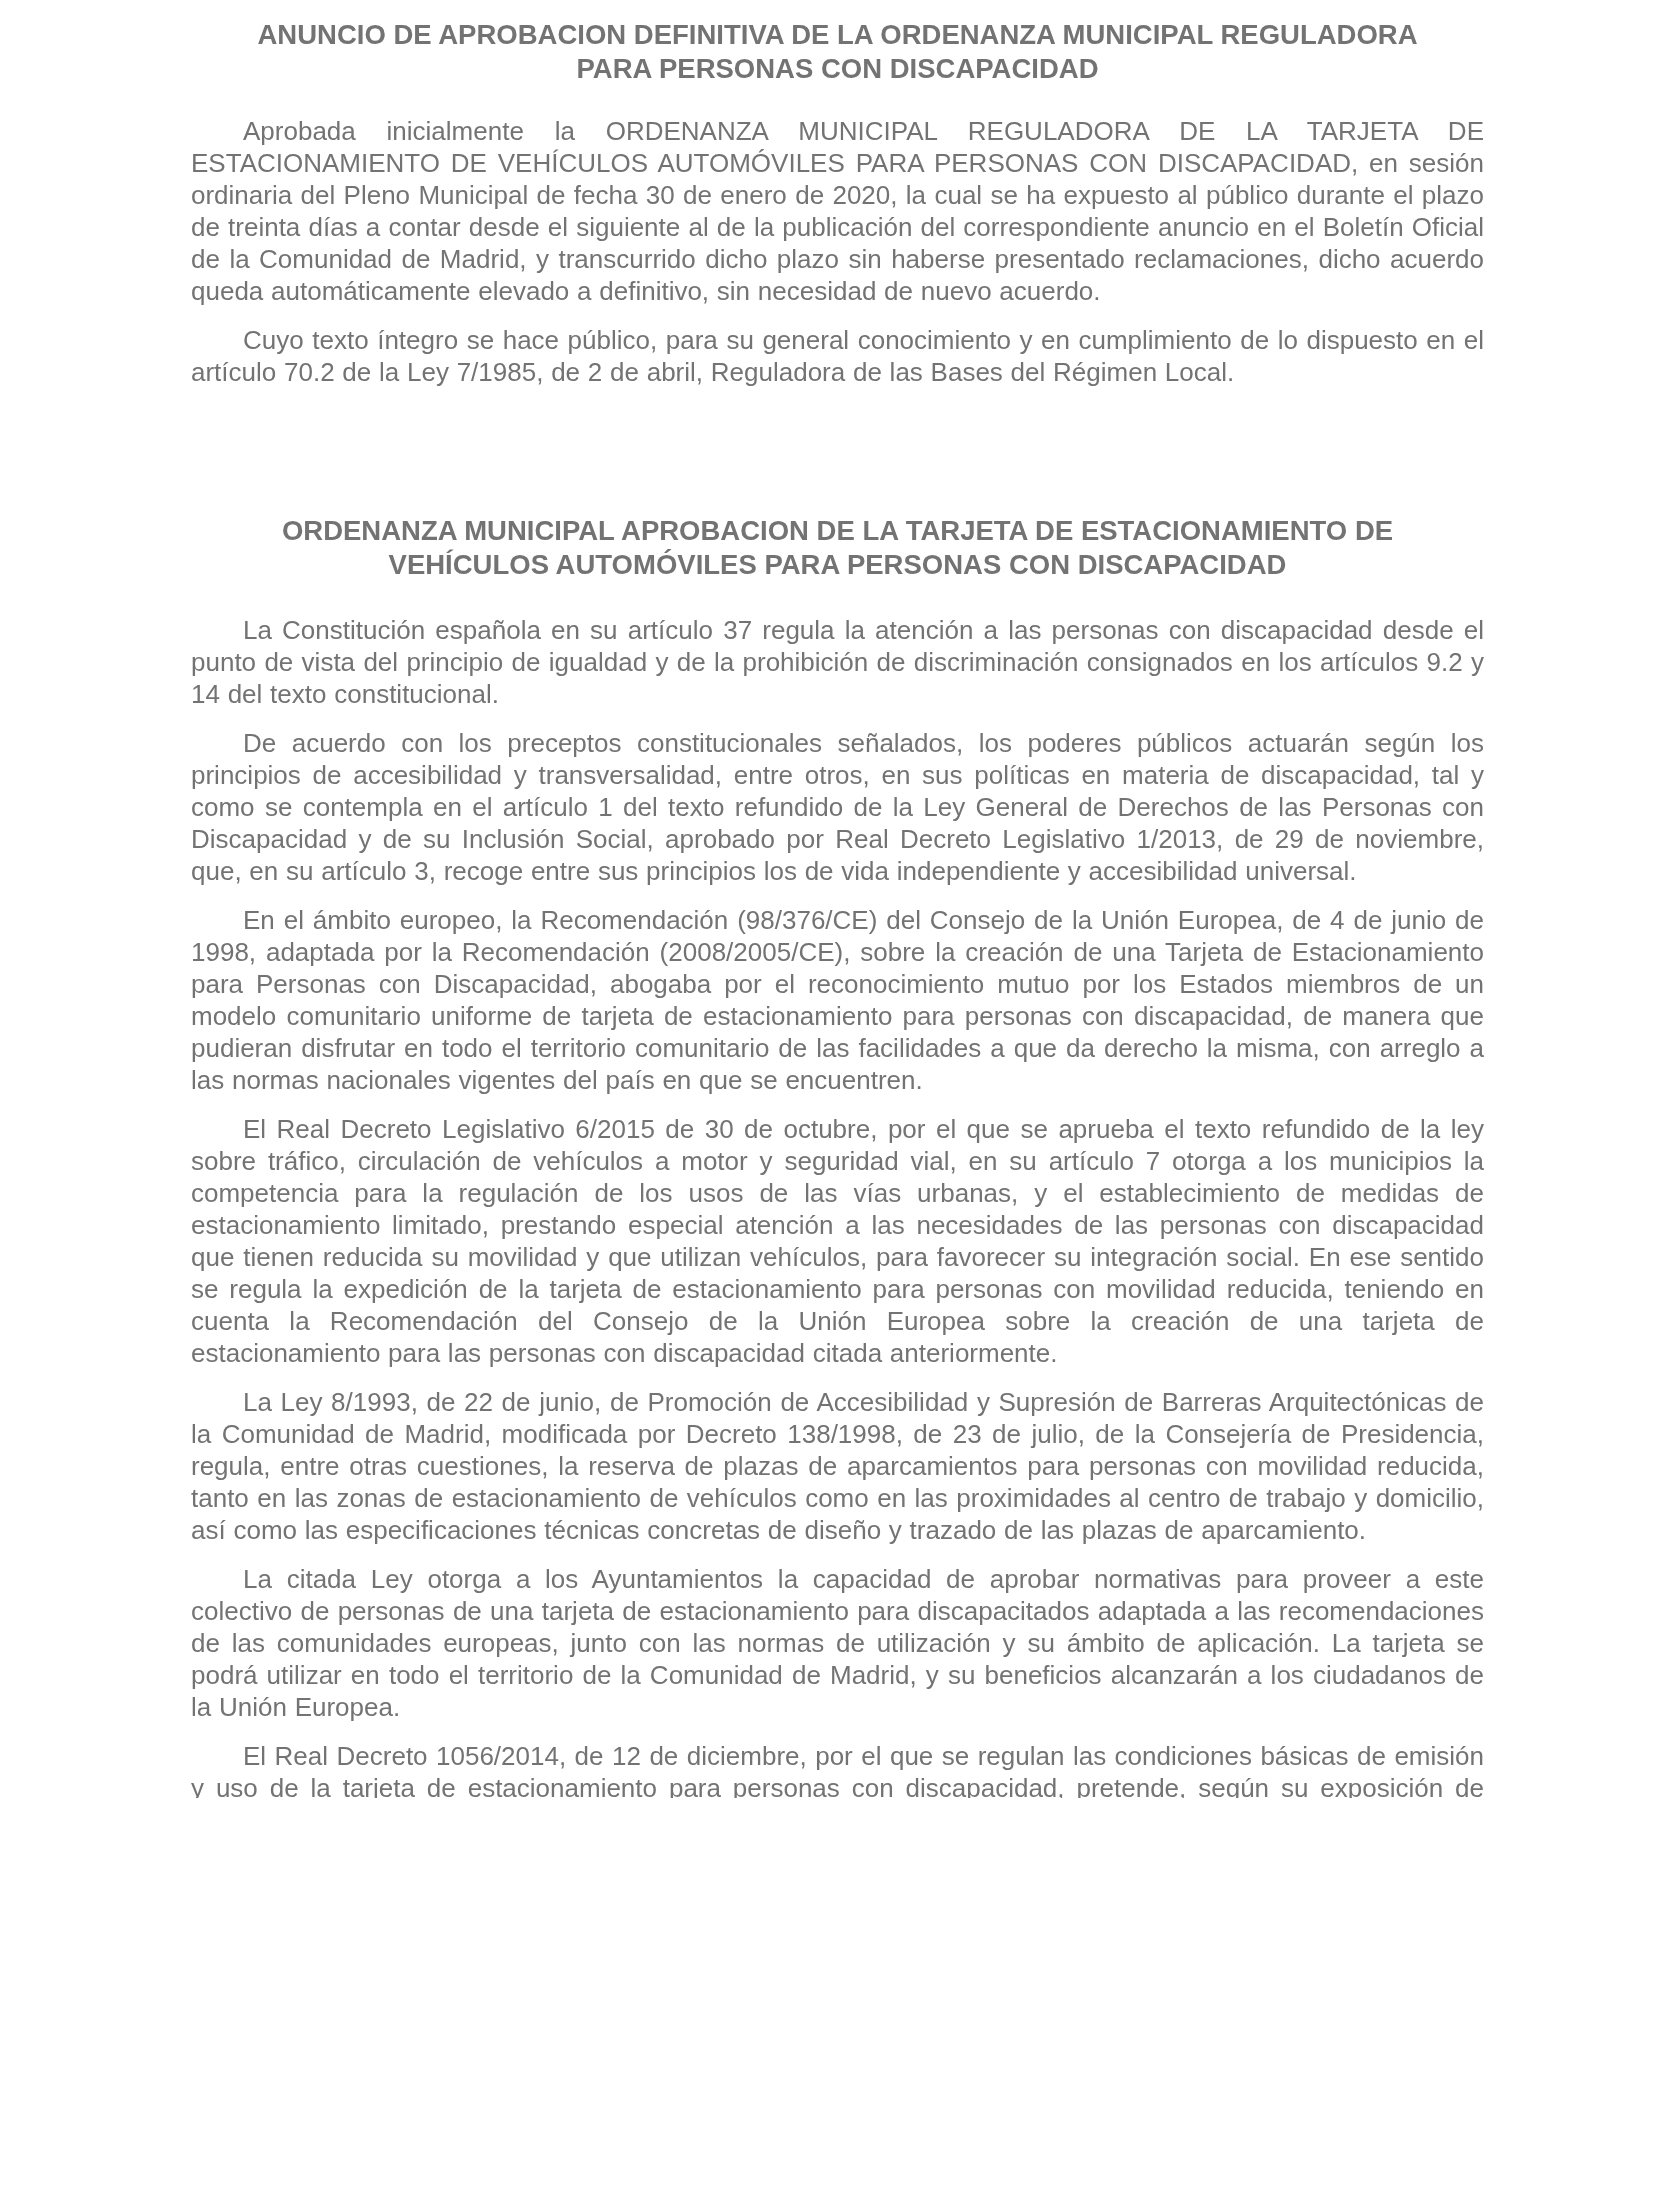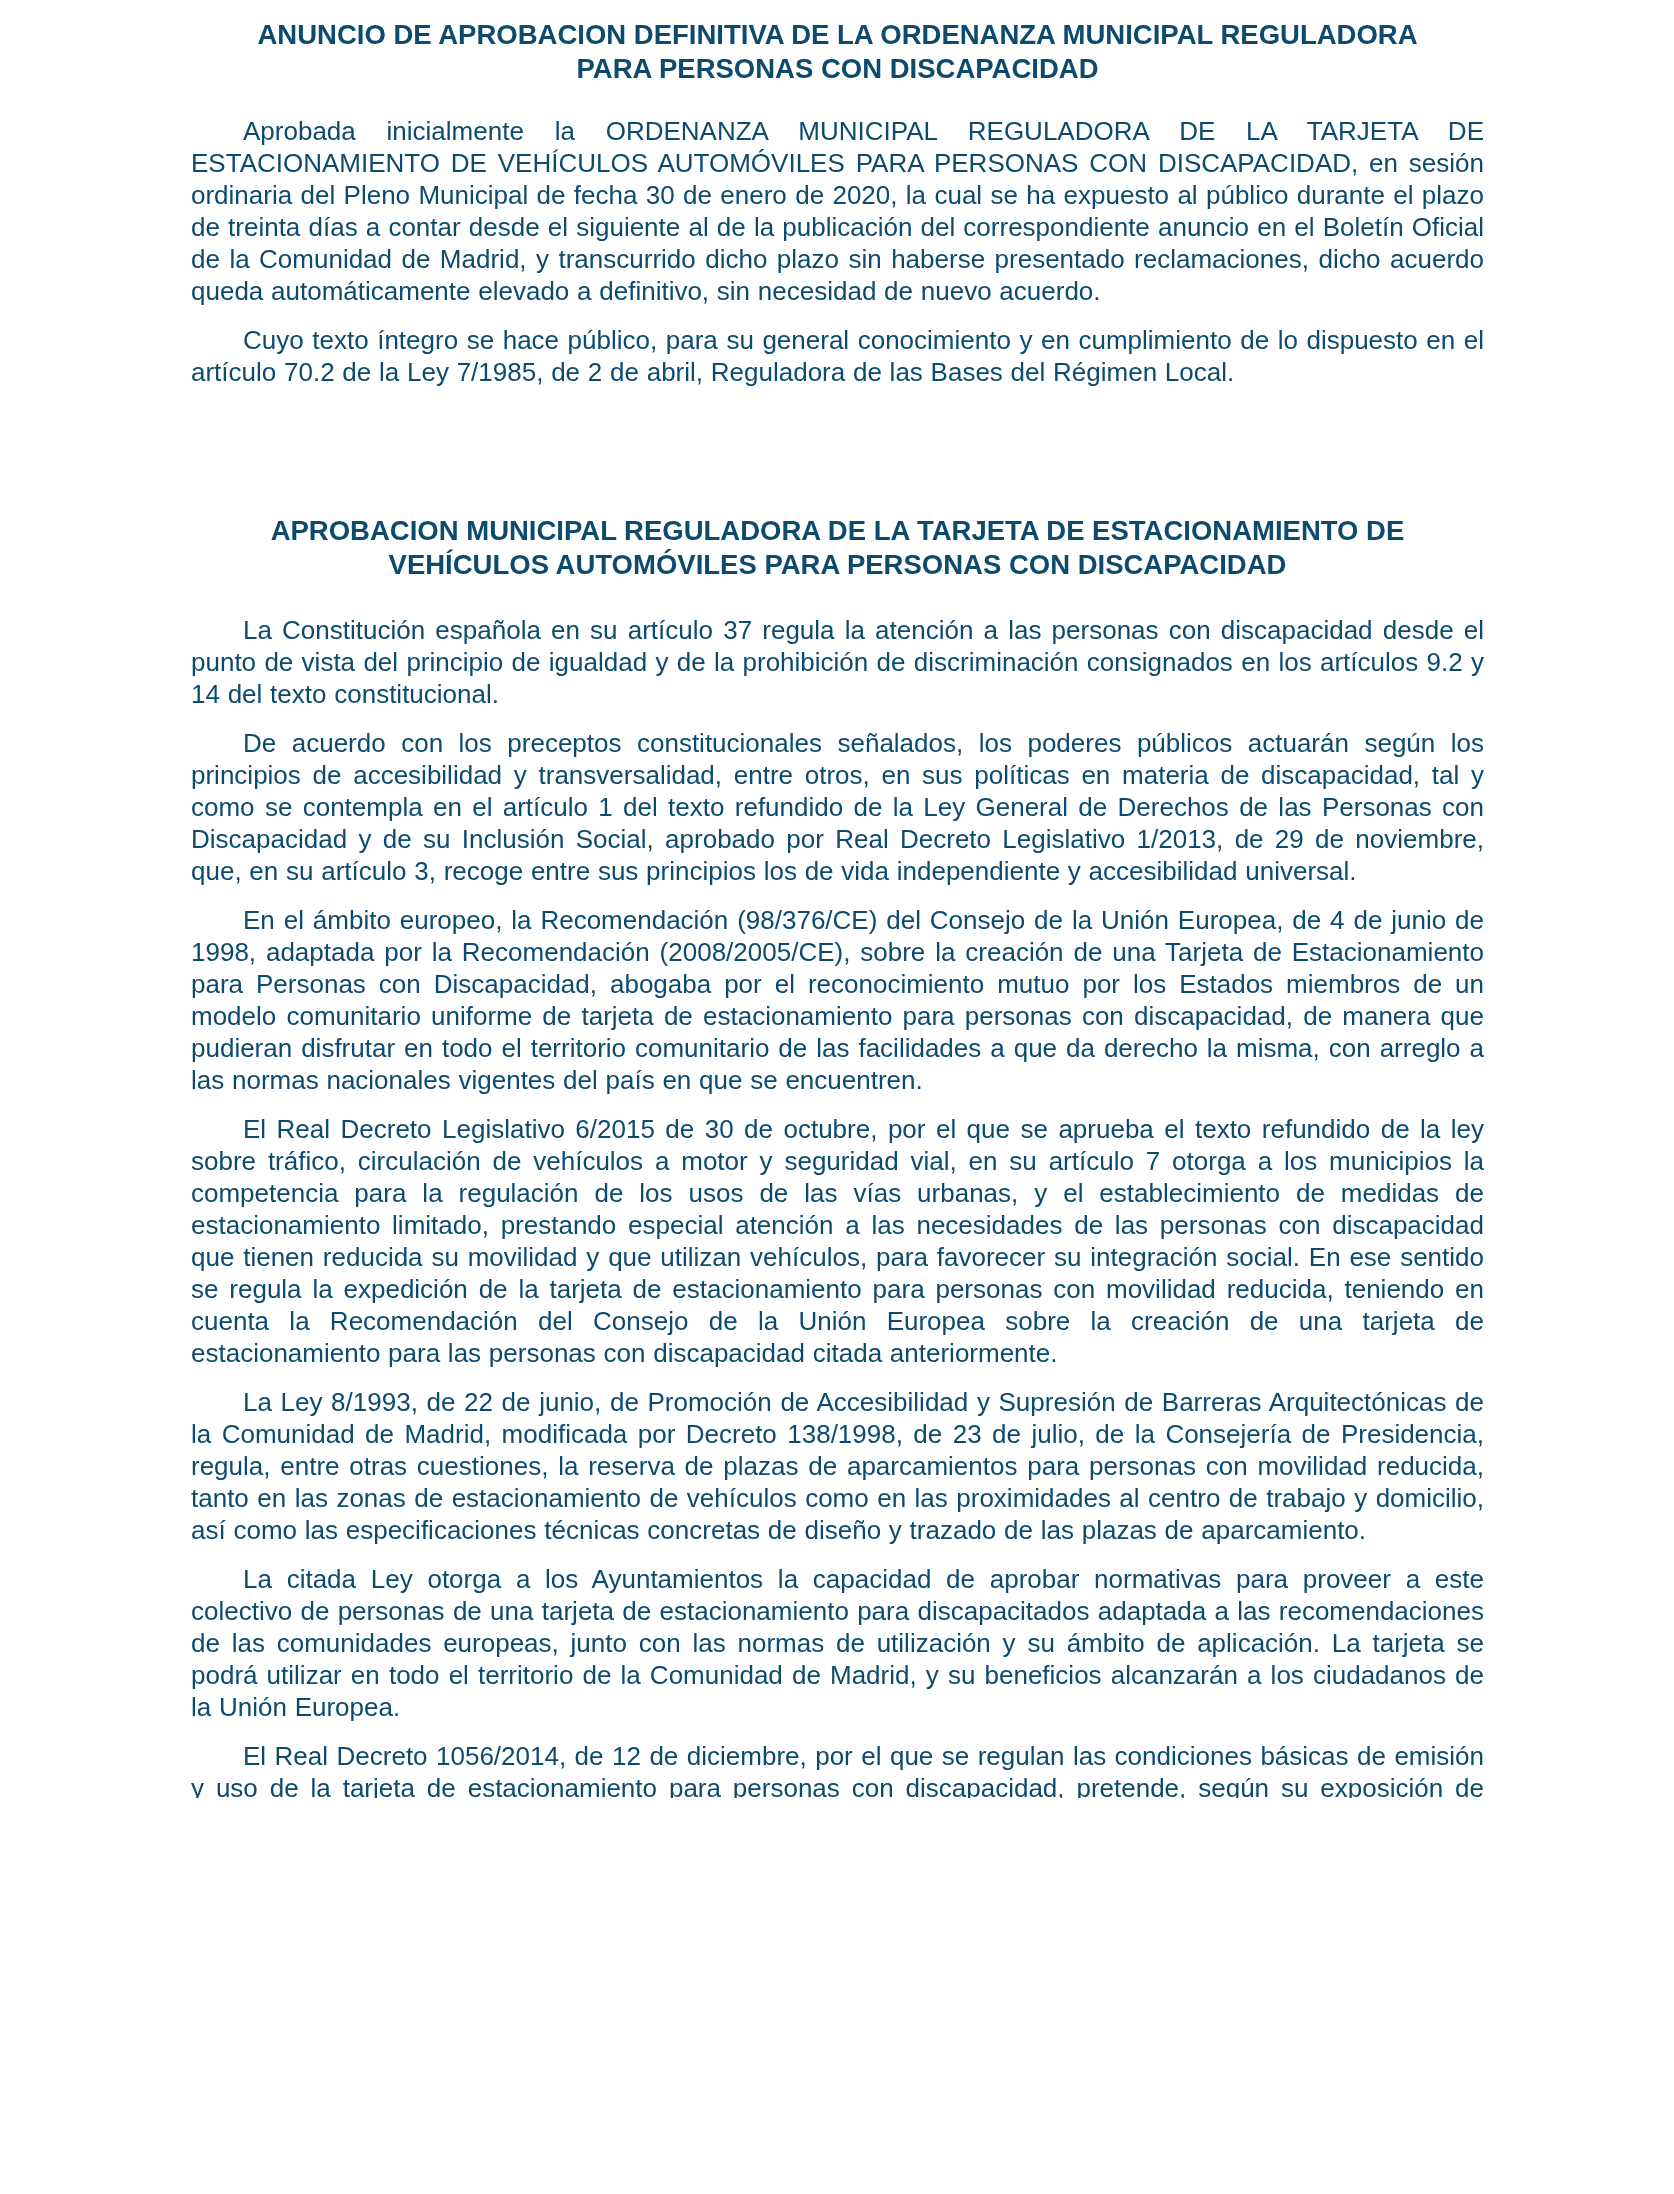--- a/index.html
+++ b/index.html
@@ -6,21 +6,21 @@
     margin: 0;
     padding: 0;
     background: #ffffff;
   }
   .page {
     position: relative;
     width: 1675px;
     height: 1798px;
     box-sizing: border-box;
     background: #ffffff;
-    color: #0c4a6e;
+    color: #737373;
     padding: 18.3px 191px 0 191px;
     font-family: "Liberation Sans", "DejaVu Sans", sans-serif;
     overflow: hidden;
   }
   .doc-heading {
     font-weight: bold;
     font-size: 27.5px;
     line-height: 34px;
     text-align: center;
     margin: 0;
@@ -55,21 +55,21 @@
     <div>ANUNCIO DE APROBACION DEFINITIVA DE LA ORDENANZA MUNICIPAL REGULADORA</div>
     <div>PARA PERSONAS CON DISCAPACIDAD</div>
   </header>
 
   <section class="body-text">
     <p>Aprobada inicialmente la ORDENANZA MUNICIPAL REGULADORA DE LA TARJETA DE ESTACIONAMIENTO DE VEHÍCULOS AUTOMÓVILES PARA PERSONAS CON DISCAPACIDAD, en sesión ordinaria del Pleno Municipal de fecha 30 de enero de 2020, la cual se ha expuesto al público durante el plazo de treinta días a contar desde el siguiente al de la publicación del correspondiente anuncio en el Boletín Oficial de la Comunidad de Madrid, y transcurrido dicho plazo sin haberse presentado reclamaciones, dicho acuerdo queda automáticamente elevado a definitivo, sin necesidad de nuevo acuerdo.</p>
     <p>Cuyo texto íntegro se hace público, para su general conocimiento y en cumplimiento de lo dispuesto en el artículo 70.2 de la Ley 7/1985, de 2 de abril, Reguladora de las Bases del Régimen Local.</p>
   </section>
 
   <header class="doc-heading ordinance-title">
-    <div>APROBACION MUNICIPAL REGULADORA DE LA TARJETA DE ESTACIONAMIENTO DE</div>
+    <div>ORDENANZA MUNICIPAL APROBACION DE LA TARJETA DE ESTACIONAMIENTO DE</div>
     <div>VEHÍCULOS AUTOMÓVILES PARA PERSONAS CON DISCAPACIDAD</div>
   </header>
 
 
   <section class="body-text">
     <p>La Constitución española en su artículo 37 regula la atención a las personas con discapacidad desde el punto de vista del principio de igualdad y de la prohibición de discriminación consignados en los artículos 9.2 y 14 del texto constitucional.</p>
     <p>De acuerdo con los preceptos constitucionales señalados, los poderes públicos actuarán según los principios de accesibilidad y transversalidad, entre otros, en sus políticas en materia de discapacidad, tal y como se contempla en el artículo 1 del texto refundido de la Ley General de Derechos de las Personas con Discapacidad y de su Inclusión Social, aprobado por Real Decreto Legislativo 1/2013, de 29 de noviembre, que, en su artículo 3, recoge entre sus principios los de vida independiente y accesibilidad universal.</p>
     <p>En el ámbito europeo, la Recomendación (98/376/CE) del Consejo de la Unión Europea, de 4 de junio de 1998, adaptada por la Recomendación (2008/2005/CE), sobre la creación de una Tarjeta de Estacionamiento para Personas con Discapacidad, abogaba por el reconocimiento mutuo por los Estados miembros de un modelo comunitario uniforme de tarjeta de estacionamiento para personas con discapacidad, de manera que pudieran disfrutar en todo el territorio comunitario de las facilidades a que da derecho la misma, con arreglo a las normas nacionales vigentes del país en que se encuentren.</p>
     <p>El Real Decreto Legislativo 6/2015 de 30 de octubre, por el que se aprueba el texto refundido de la ley sobre tráfico, circulación de vehículos a motor y seguridad vial, en su artículo 7 otorga a los municipios la competencia para la regulación de los usos de las vías urbanas, y el establecimiento de medidas de estacionamiento limitado, prestando especial atención a las necesidades de las personas con discapacidad que tienen reducida su movilidad y que utilizan vehículos, para favorecer su integración social. En ese sentido se regula la expedición de la tarjeta de estacionamiento para personas con movilidad reducida, teniendo en cuenta la Recomendación del Consejo de la Unión Europea sobre la creación de una tarjeta de estacionamiento para las personas con discapacidad citada anteriormente.</p>
     <p>La Ley 8/1993, de 22 de junio, de Promoción de Accesibilidad y Supresión de Barreras Arquitectónicas de la Comunidad de Madrid, modificada por Decreto 138/1998, de 23 de julio, de la Consejería de Presidencia, regula, entre otras cuestiones, la reserva de plazas de aparcamientos para personas con movilidad reducida, tanto en las zonas de estacionamiento de vehículos como en las proximidades al centro de trabajo y domicilio, así como las especificaciones técnicas concretas de diseño y trazado de las plazas de aparcamiento.</p>

